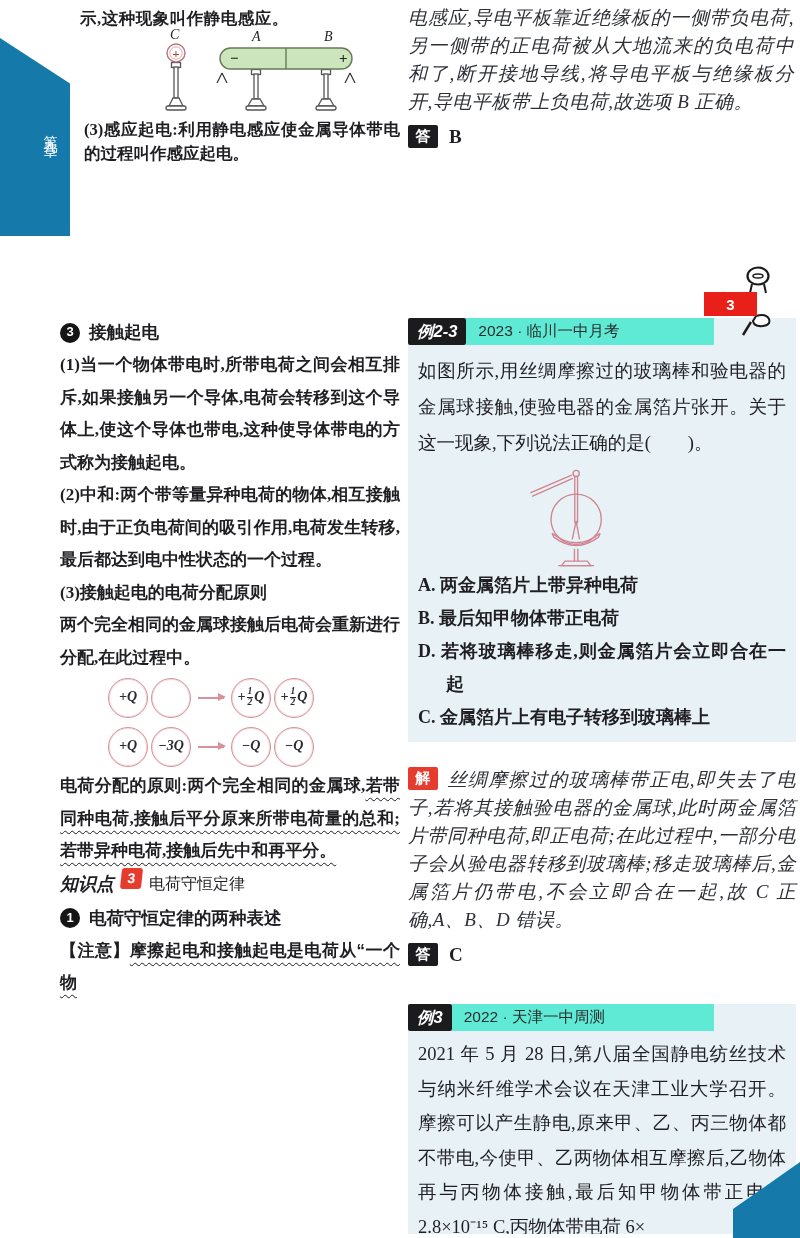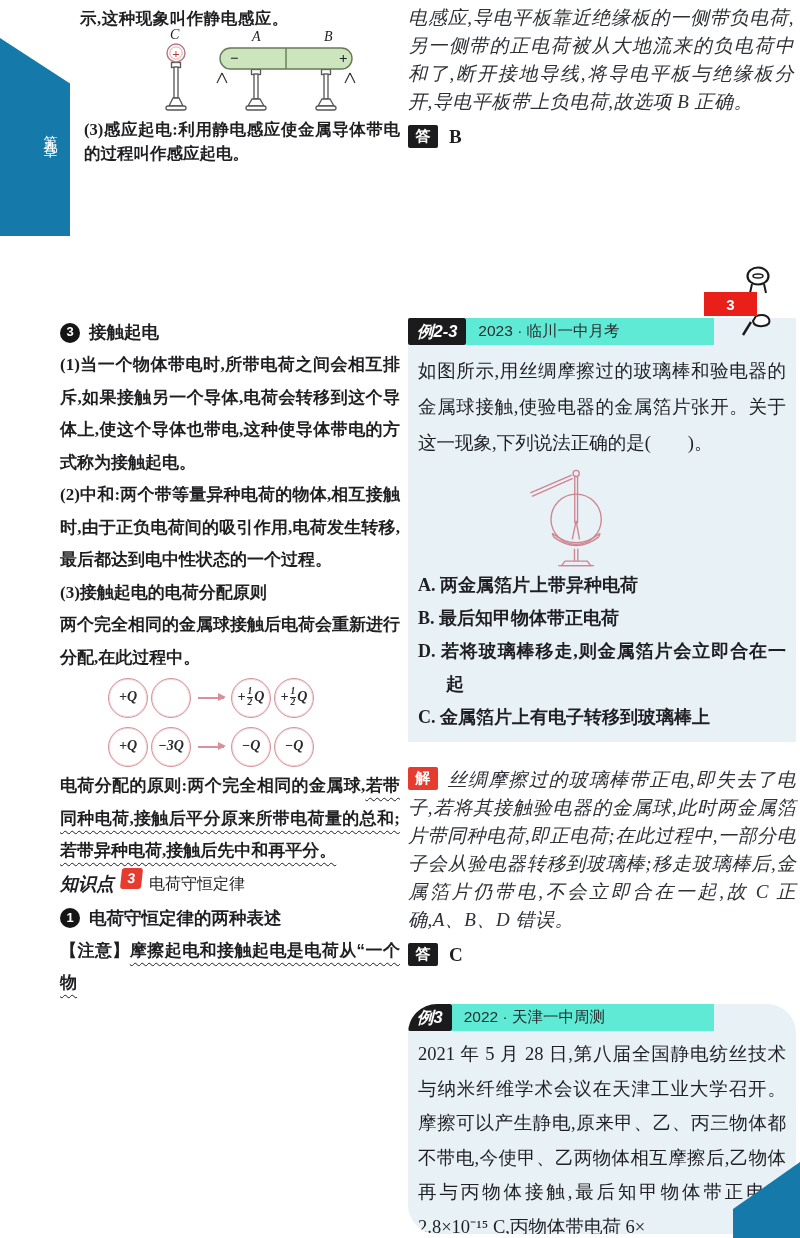--- a/index.html
+++ b/index.html
@@ -62,21 +62,21 @@
   .cf-arrow{position:relative;width:26px;height:2px;background:#d7919b;margin:0 4px;}
   .cf-arrow::after{content:"";position:absolute;right:-2px;top:-3.5px;border-left:8px solid #d7919b;
                    border-top:4.5px solid transparent;border-bottom:4.5px solid transparent;}
   .frac{display:inline-flex;flex-direction:column;align-items:center;line-height:1.05;font-size:9.5px;
         margin:0 1px;}
   .frac .den{border-top:1px solid currentColor;padding:0 1px;}
 
   
   .ex-panel{position:absolute;left:408px;width:388px;background:#e8f1f6;}
   #ex23{top:318px;padding-bottom:6px;}
-  #ex3{top:1004px;height:230px;overflow:hidden;border-radius:29px;}
+  #ex3{top:1004px;height:230px;overflow:hidden;}
   .ex-head{display:flex;align-items:stretch;width:306px;}
   .badge-ex{background:#1b1b1d;color:#fff;font-family:"Liberation Sans",sans-serif;font-weight:bold;
             font-style:italic;font-size:16.5px;display:flex;align-items:center;padding:0 9px;
             height:27px;border-radius:2px;}
   .ex-strip{flex:1;background:#5eead4;display:flex;align-items:center;padding-left:12px;height:27px;
             font-family:"Liberation Sans",sans-serif;font-size:15.5px;color:#2c2c30;}
   .q{margin:8px 10px 0 10px;font-size:18.5px;line-height:36px;text-align:justify;font-weight:400;}
   #ex3 .q{line-height:34.5px;margin-top:6px;}
   .esc-fig{display:block;margin:4px 0 0 118px;}
   .opts{margin:0 10px 2px 10px;font-size:18px;line-height:33px;font-weight:600;}

